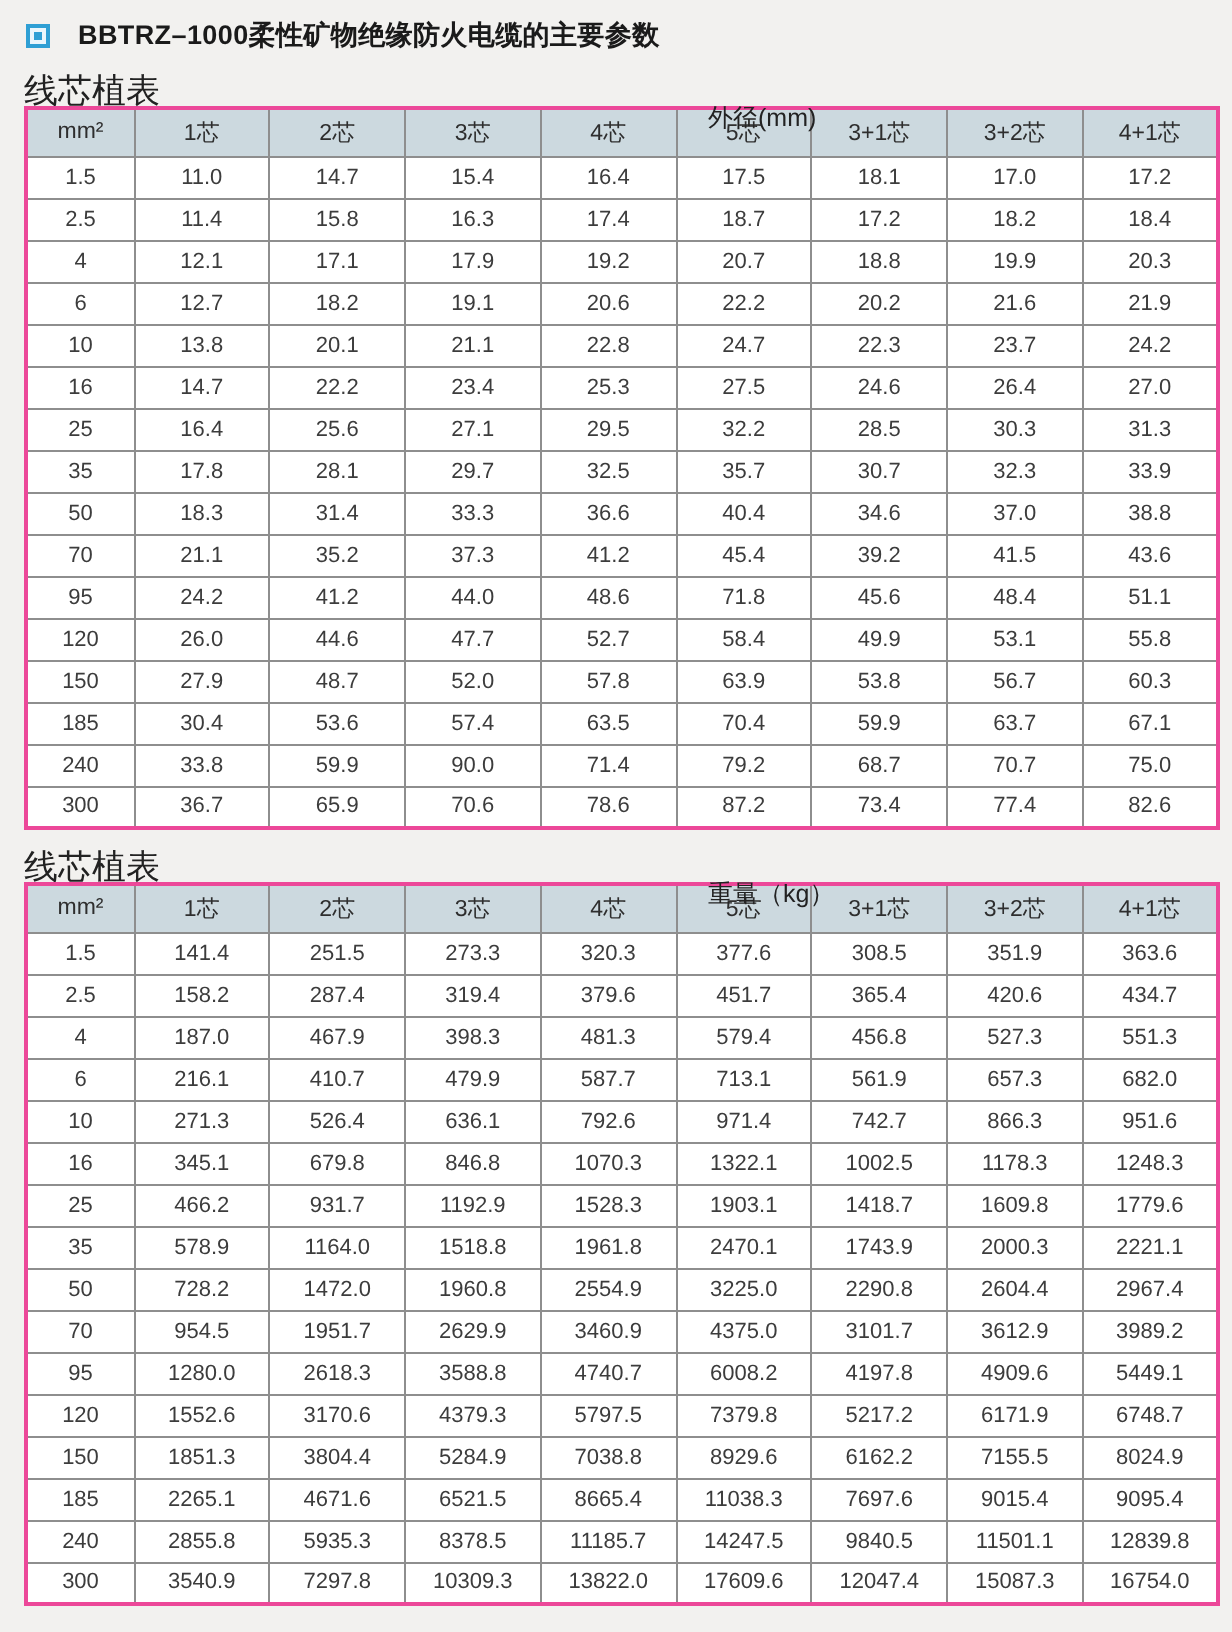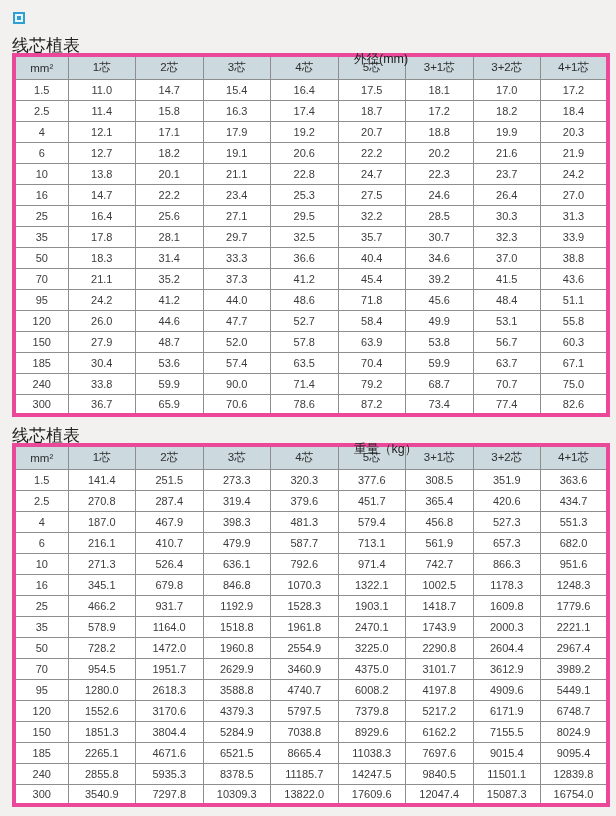--- a/index.html
+++ b/index.html
@@ -26,21 +26,21 @@
   .caption { position: relative; width: 598px; height: 17px; margin-bottom: 2px; }
   .caption .cap-left  { position: absolute; left: 0;   top: 0; font-size: 17px; color: #222; }
   .caption .cap-right { position: absolute; left: 342px; top: 17px; font-size: 12.5px; color: #222; }
 
   
   table.spec {
     width: 598px;
     border-collapse: collapse;
     table-layout: fixed;
     background: #fff;
-    border: 4px solid #ec4899;
+    border: 2px solid #ec4899;
   }
   table.spec col.c-first { width: 54px; }
   table.spec th, table.spec td {
     border: 1px solid #8e8e8e;
     text-align: center;
     vertical-align: middle;
     overflow: hidden;
     white-space: nowrap;
   }
   table.spec th {
@@ -61,20 +61,21 @@
 <body>
 
 <div class="page">
 
   <div class="title-row">
     <div class="bullet">
       <div class="bullet-mid">
         <div class="bullet-core"></div>
       </div>
     </div>
+    <span class="title-text">BBTRZ–1000柔性矿物绝缘防火电缆的主要参数</span>
   </div>
 
   <div class="caption">
     <span class="cap-left">线芯植表</span>
     <span class="cap-right">外径(mm)</span>
   </div>
 
   <table class="spec">
     <colgroup>
         <col class="c-first">
@@ -319,21 +320,21 @@
           <td>251.5</td>
           <td>273.3</td>
           <td>320.3</td>
           <td>377.6</td>
           <td>308.5</td>
           <td>351.9</td>
           <td>363.6</td>
         </tr>
         <tr>
           <td>2.5</td>
-          <td>270.8</td>
+          <td>158.2</td>
           <td>287.4</td>
           <td>319.4</td>
           <td>379.6</td>
           <td>451.7</td>
           <td>365.4</td>
           <td>420.6</td>
           <td>434.7</td>
         </tr>
         <tr>
           <td>4</td>

